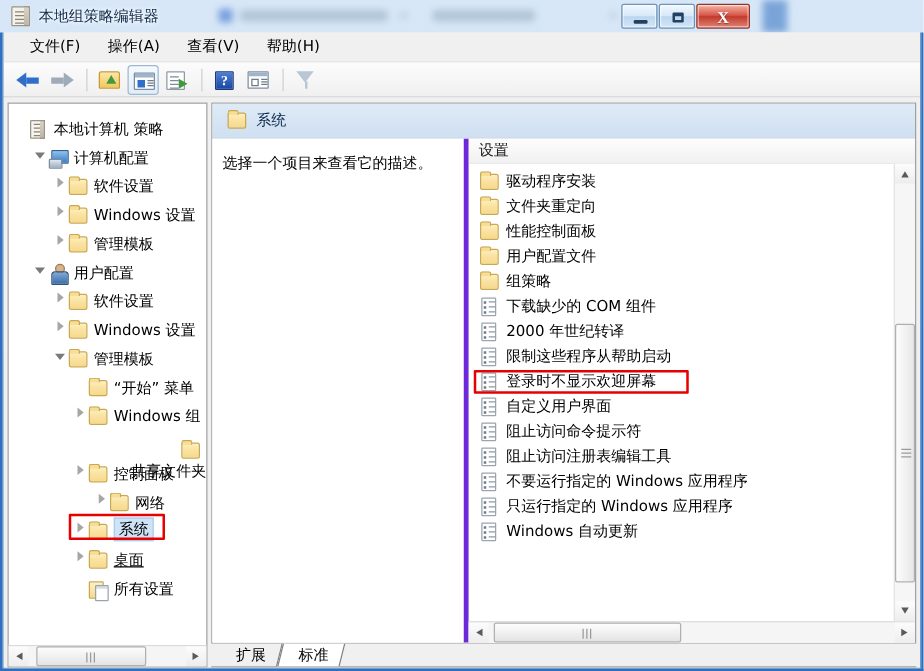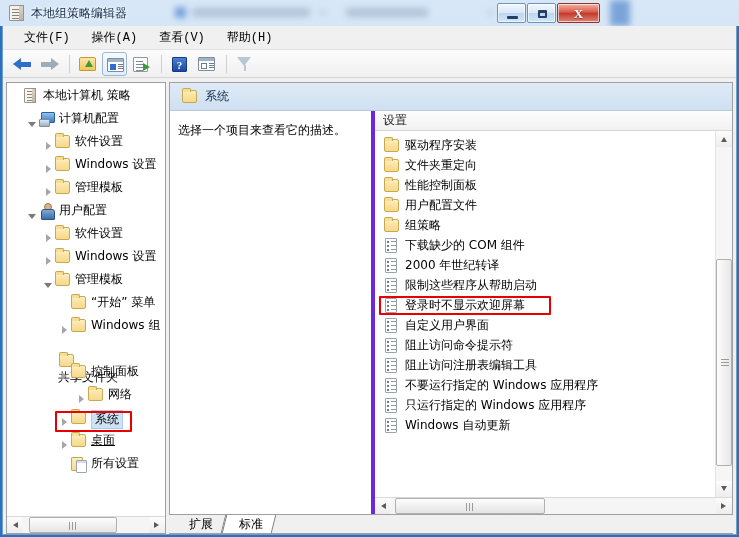--- a/index.html
+++ b/index.html
@@ -118,21 +118,20 @@
   
   .menubar {
     height:24px; background:#f0f0f0;
     display:flex; align-items:center;
     padding-left:10px;
     border-bottom:1px solid #e3e3e3;
   }
   .menuitem {
     padding:3px 11px; font-size:12px; color:#000;
     white-space:nowrap;
-    font-family:Liberation Mono, monospace;
   }
 
   
   .toolbar {
     height:28px;
     background:linear-gradient(180deg,#fcfcfc,#f0f0f0);
     display:flex; align-items:center;
     padding-left:7px;
     border-bottom:1px solid #d5d5d5;
   }
@@ -203,21 +202,21 @@
     background:#ffffff;
     border:1px solid #a0a0a0;
     display:flex; flex-direction:column;
     min-height:0;
   }
   .tree {
     flex:1; overflow:hidden; position:relative;
     padding:5px 0 0 0;
   }
   .tnode {
-    height:23px; display:flex; align-items:flex-start; white-space:nowrap;
+    height:23px; display:flex; align-items:flex-end; white-space:nowrap;
     font-size:12px; color:#000;
     position:relative;
   }
   .tglyph {
     width:12px; height:23px; display:flex; align-items:center; justify-content:center;
     flex:0 0 12px;
   }
   .tglyph.collapsed::before {
     content:""; width:0;height:0;
     border-top:4px solid transparent; border-bottom:4px solid transparent;

